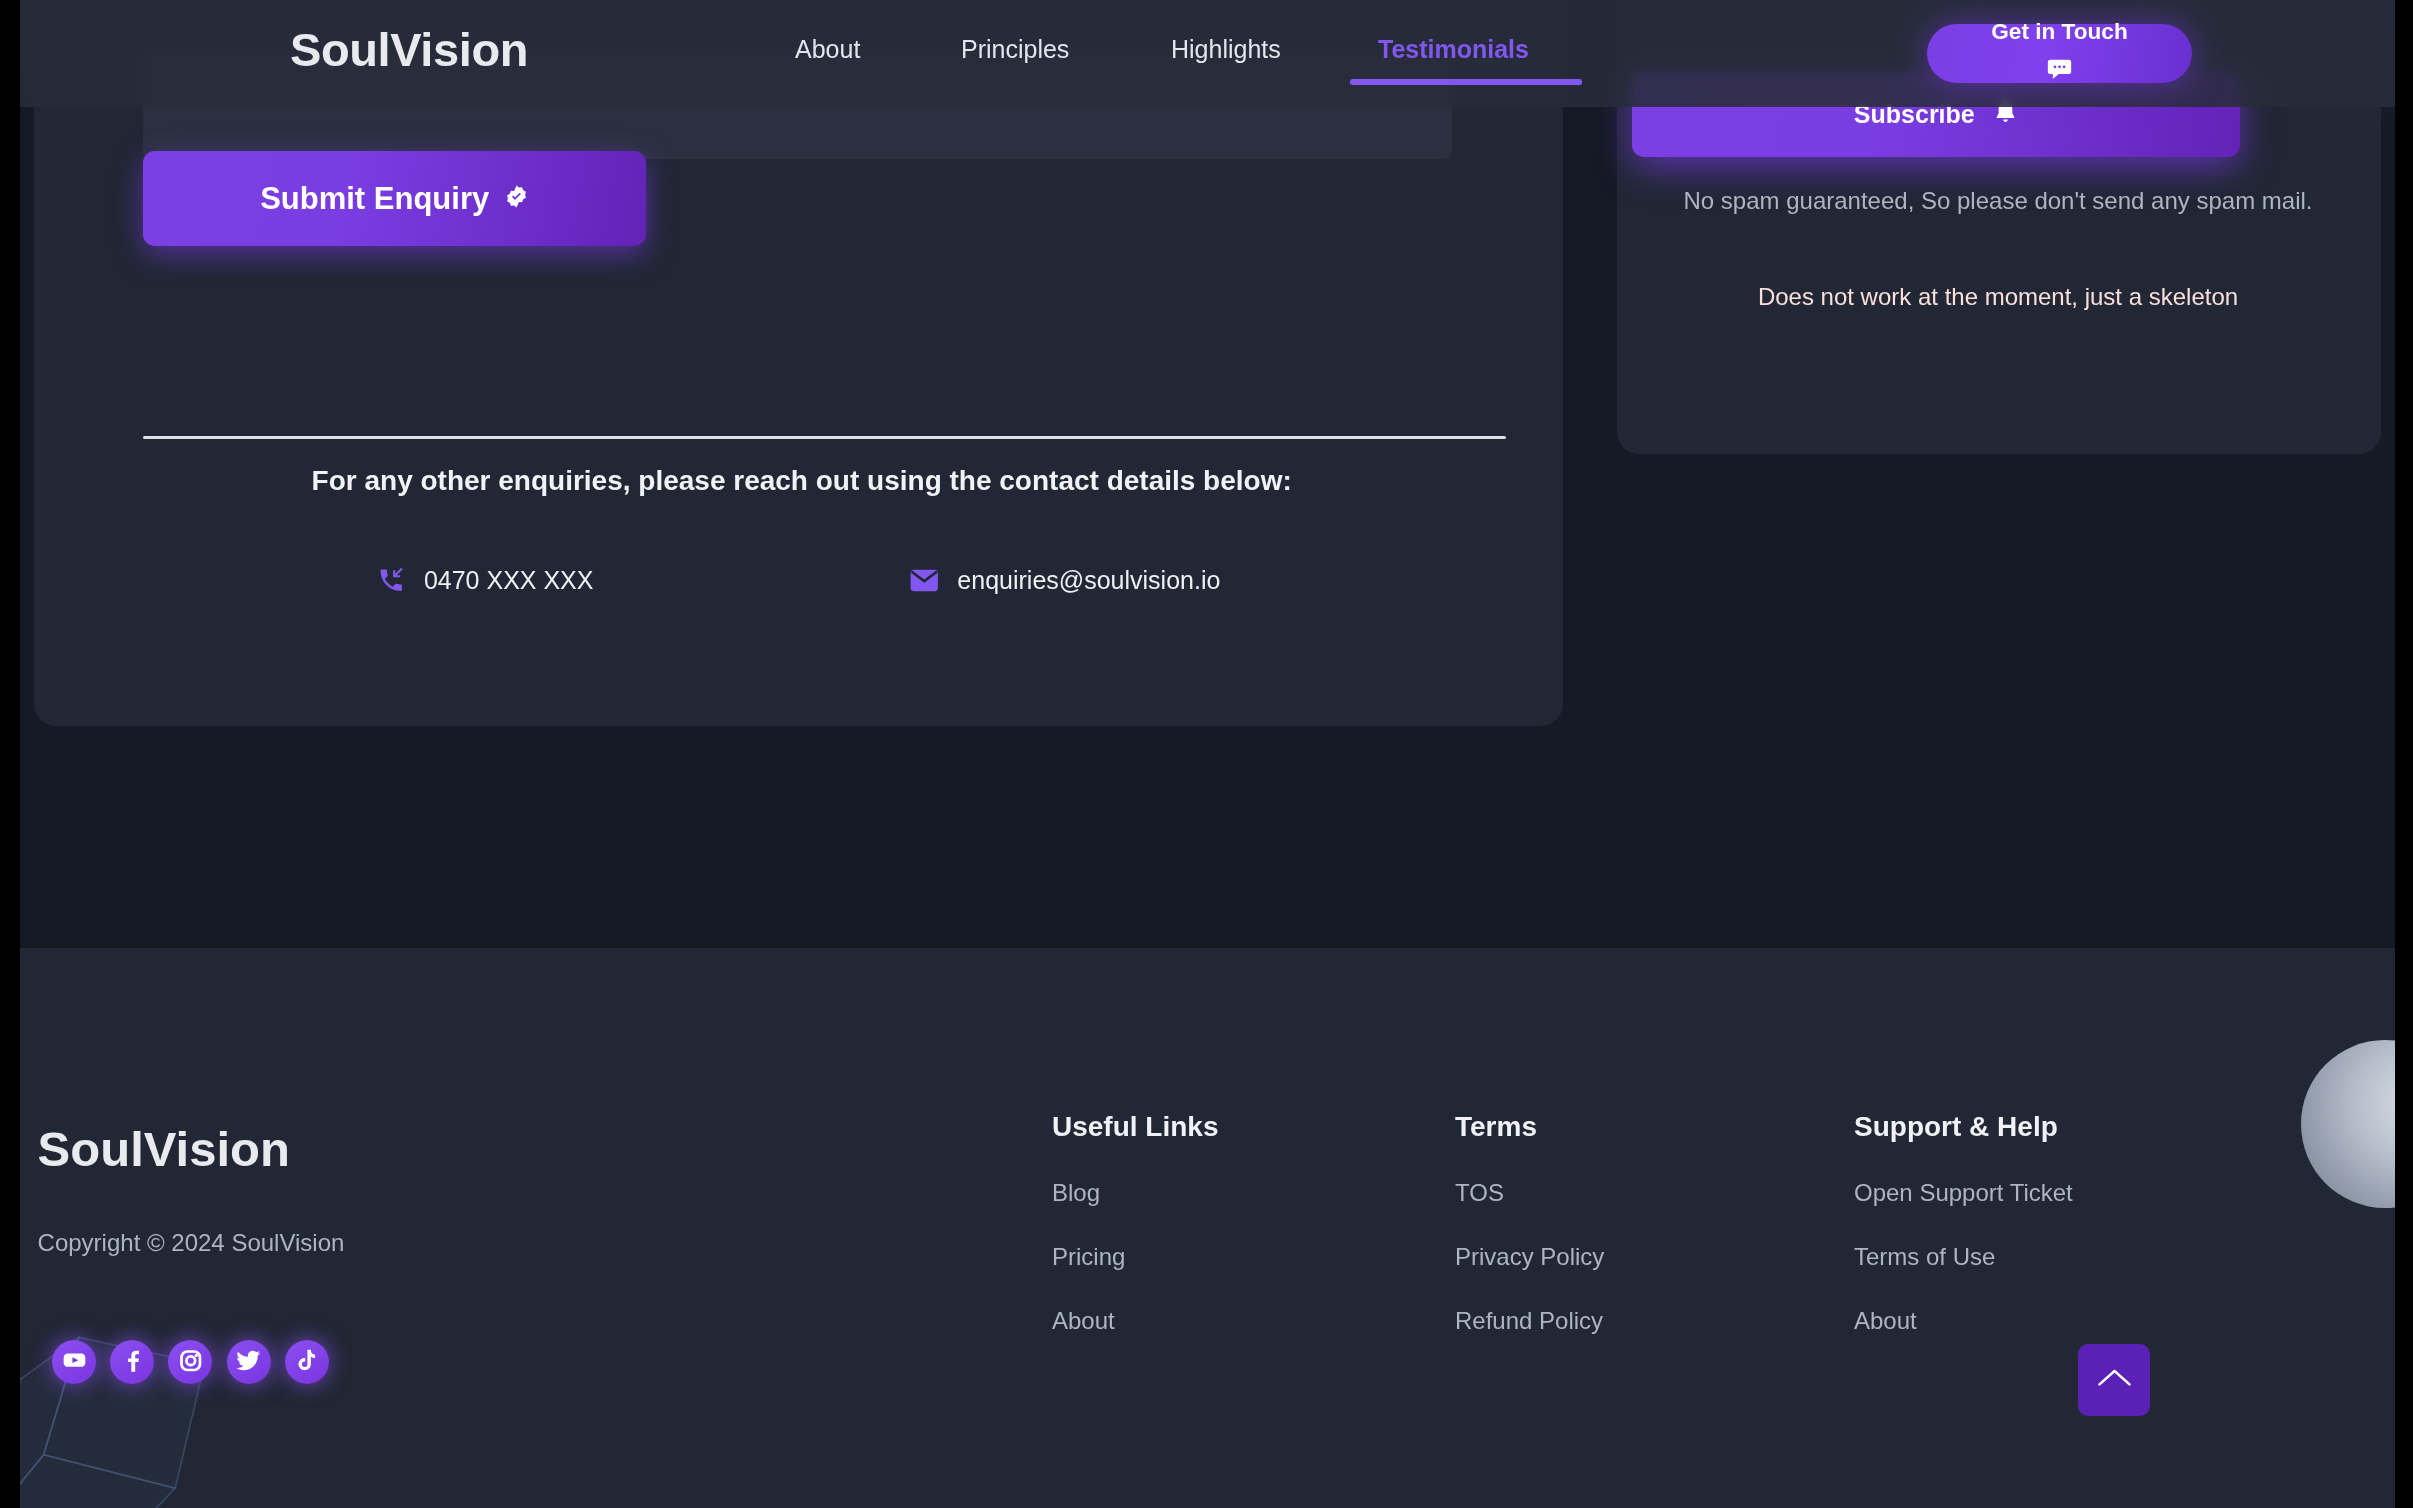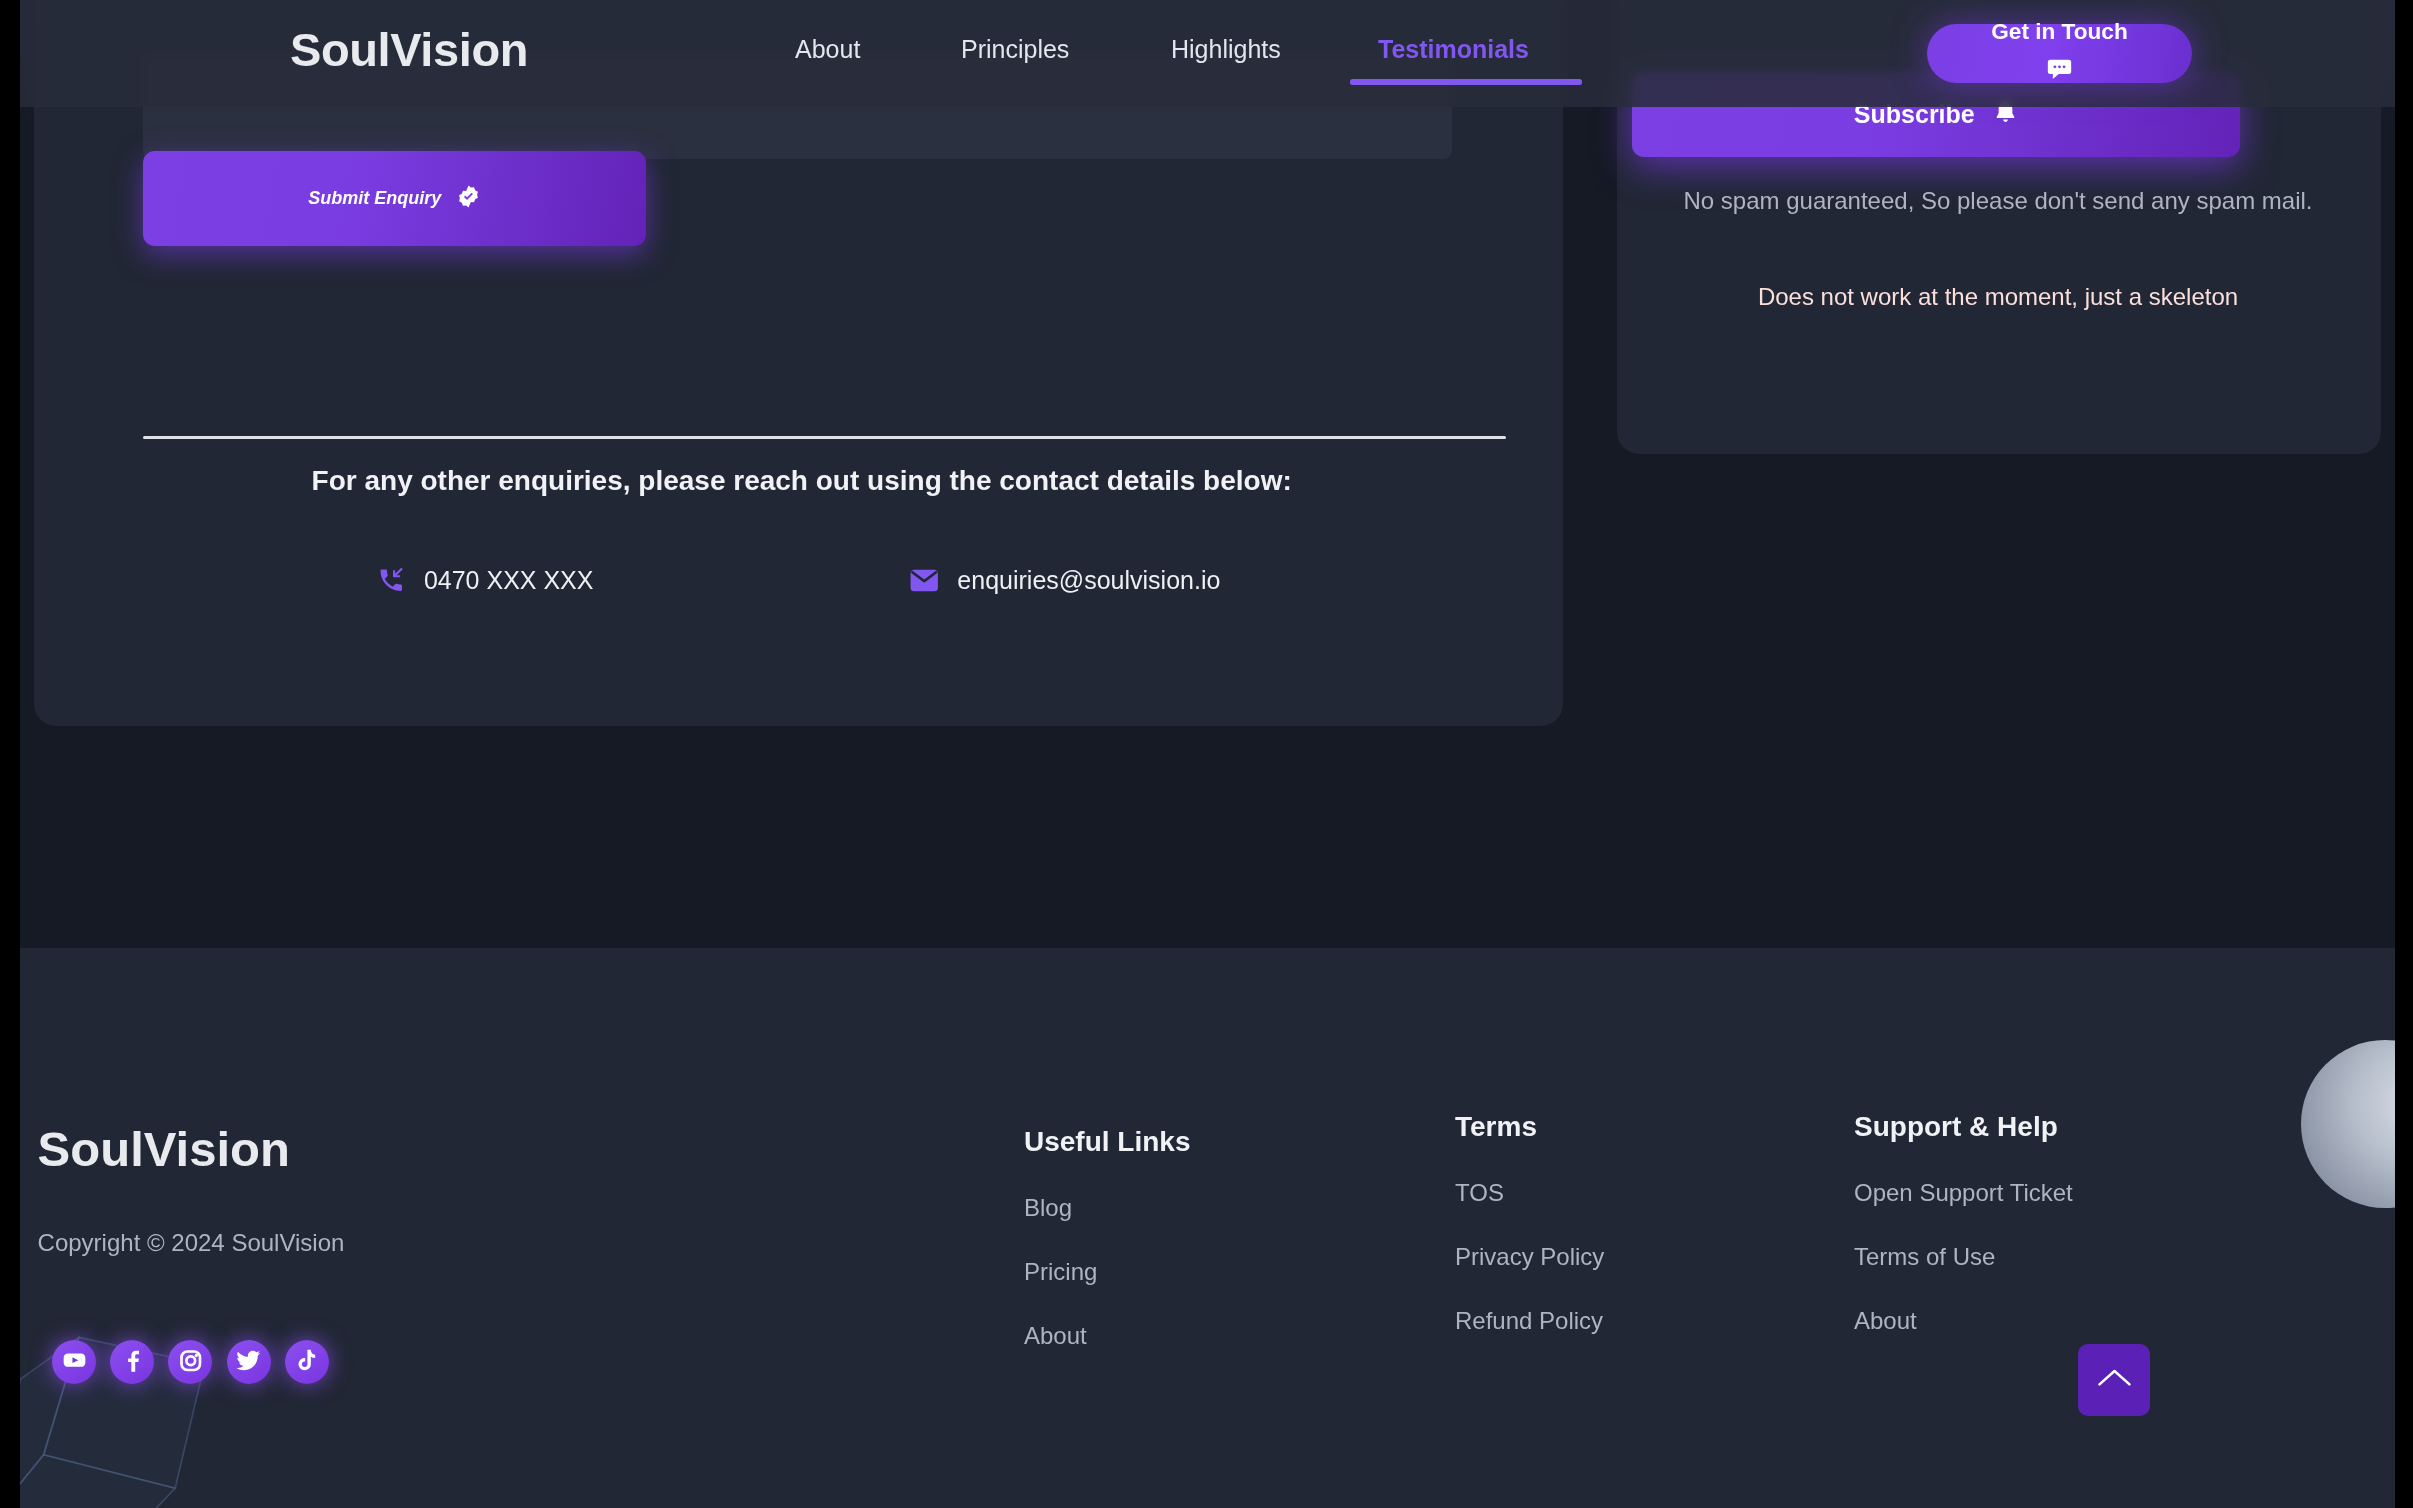--- a/index.html
+++ b/index.html
@@ -125,29 +125,28 @@
     position: absolute;
     left: 109px;
     top: 302px;
     width: 503px;
     height: 95px;
     border: none;
     border-radius: 11.7px;
     background: linear-gradient(100deg, #7b3fe4 0%, #7a3de2 40%, #6323b8 100%);
     color: #ffffff;
     font-family: "Liberation Sans", sans-serif;
-    font-size: 18px;
+    font-size: 31px;
     font-weight: 700;
     display: flex;
     align-items: center;
     justify-content: center;
     gap: 15px;
     cursor: pointer;
     box-shadow: 0 8.4px 28.5px rgba(124,58,237,0.55);
-    font-style: italic;
   }
   #contact-divider {
     position: absolute;
     left: 109px;
     top: 587px;
     width: 1363px;
     height: 3.4px;
     background: #dfe2e8;
     border-radius: 1.7px;
   }
@@ -295,21 +294,21 @@
   }
   .footer-col .col-link {
     display: block;
     font-size: 24px;
     color: #aeb4c2;
     margin-top: 36px;
     text-decoration: none;
     white-space: nowrap;
     cursor: pointer;
   }
-  #col-useful { left: 1004px; margin-top: 15px; }
+  #col-useful { left: 1032px; }
   #col-terms  { left: 1435px; }
   #col-support{ left: 1834px; }
 
   
   #cube-deco {
     position: absolute;
     left: -25px;
     top: 381px;
     width: 352px;
     height: 218px;

